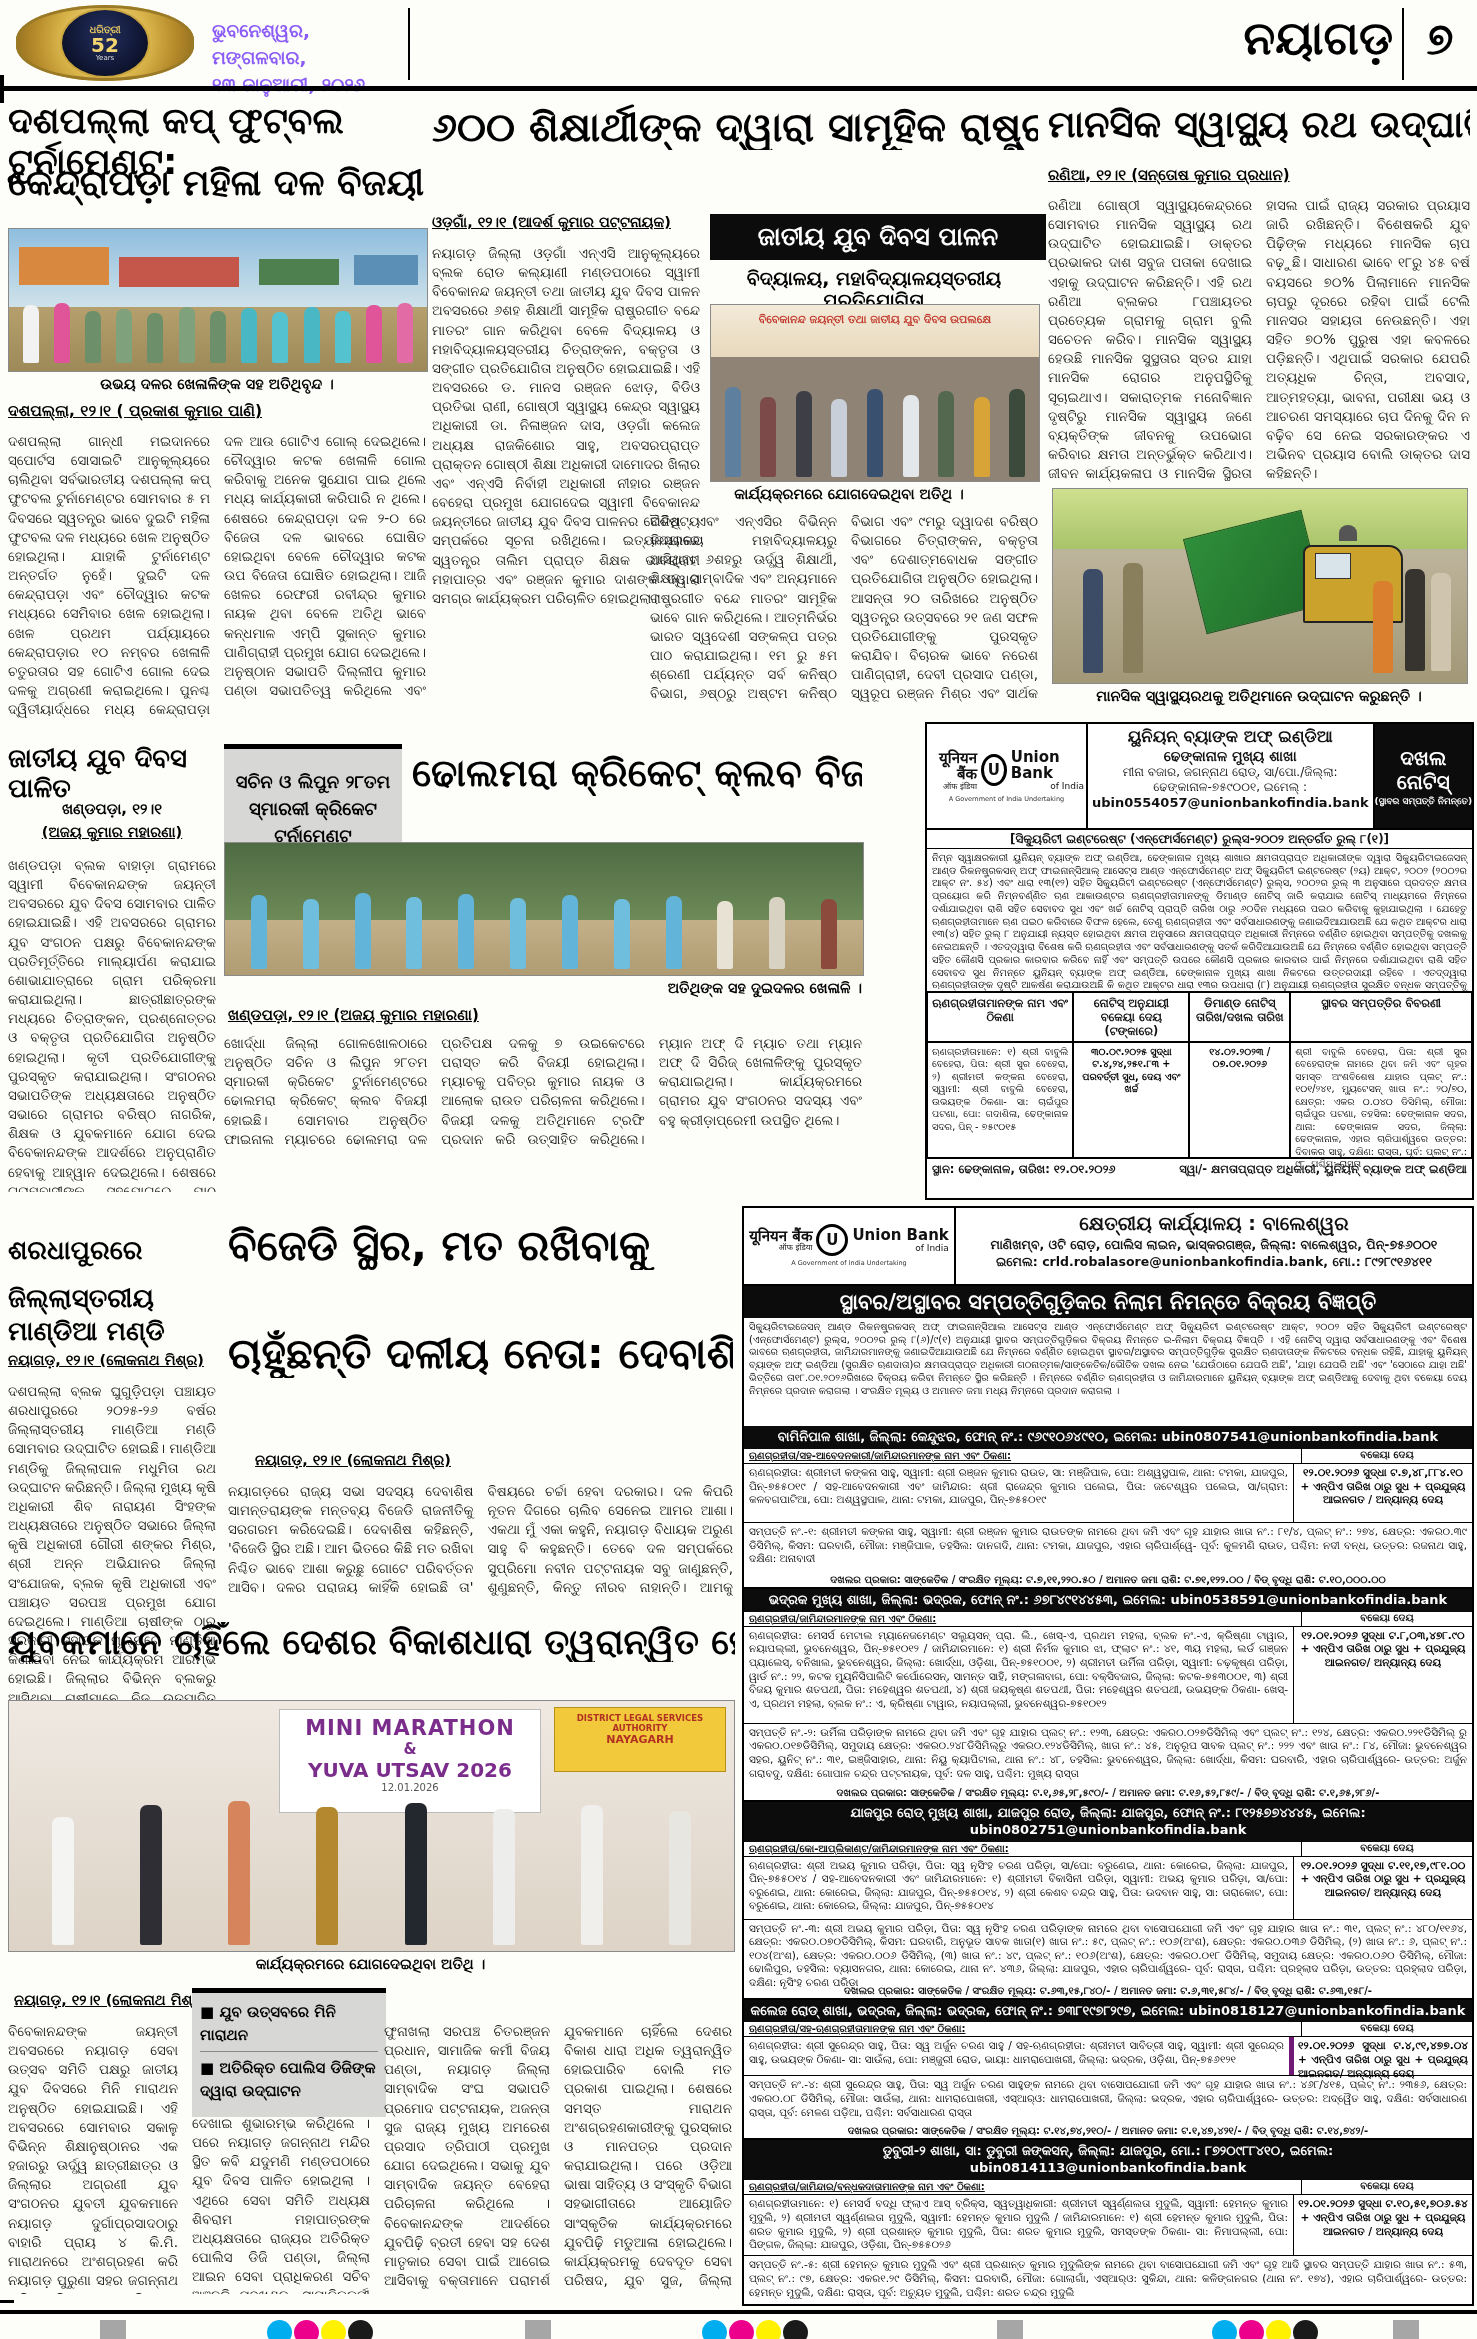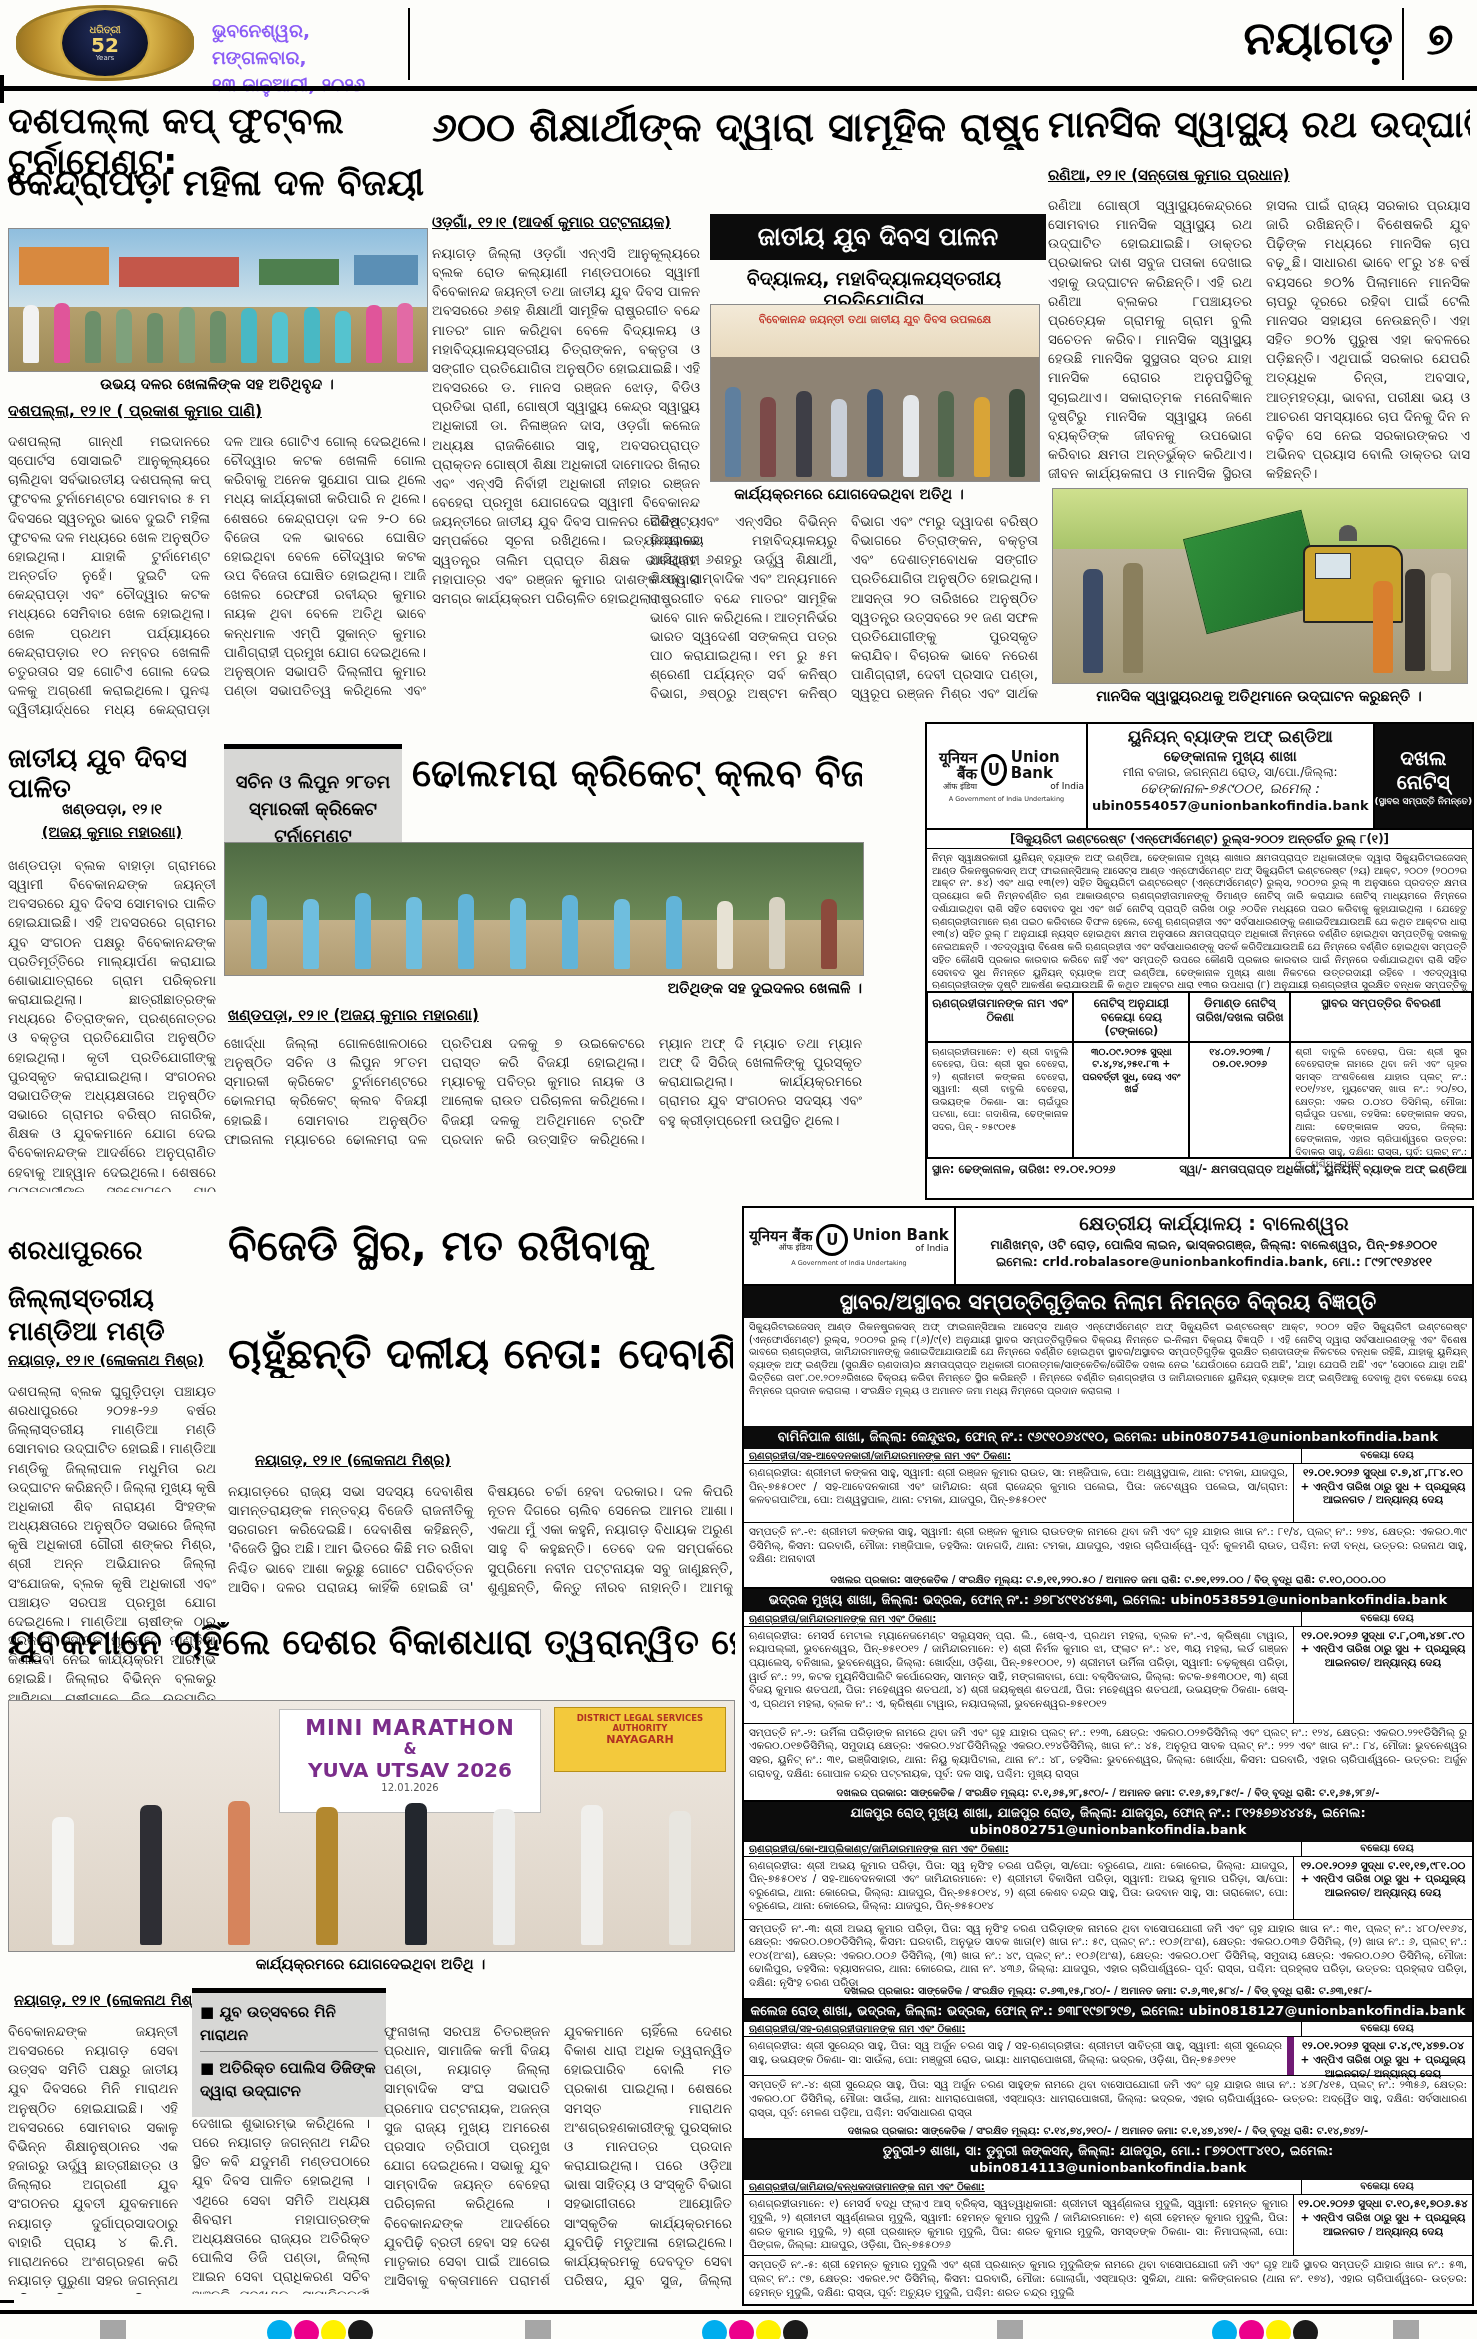--- a/index.html
+++ b/index.html
@@ -173,21 +173,21 @@
             <div style="font-weight:bold;font-size:15px;">Union Bank</div>
             <div style="font-size:9px;text-align:right;">of India</div>
           </div>
         </div>
         <div style="font-size:6.5px;margin-top:4px;color:#333;">A Government of India Undertaking</div>
       </div>
       <div style="flex:1;text-align:center;padding:3px 4px;line-height:1.25;">
         <div style="font-weight:bold;font-size:16.5px;">ୟୁନିୟନ୍ ବ୍ୟାଙ୍କ ଅଫ୍ ଇଣ୍ଡିଆ</div>
         <div style="font-weight:bold;font-size:14px;">ଢେଙ୍କାନାଳ ମୁଖ୍ୟ ଶାଖା</div>
         <div style="font-size:12px;">ମୀନା ବଜାର, ଜଗନ୍ନାଥ ରୋଡ୍, ସା/ପୋ./ଜିଲ୍ଲା:</div>
-        <div style="font-size:14px;font-style:italic;">ଢେଙ୍କାନାଳ-୭୫୯୦୦୧, ଇମେଲ୍ :</div>
+        <div style="font-size:12px;">ଢେଙ୍କାନାଳ-୭୫୯୦୦୧, ଇମେଲ୍ :</div>
         <div style="font-weight:bold;font-size:13px;">ubin0554057@unionbankofindia.bank</div>
       </div>
       <div class="blackbox" style="width:112px;border-left:2px solid #000;display:flex;flex-direction:column;justify-content:center;line-height:1.2;">
         <div style="font-size:20px;">ଦଖଲ</div>
         <div style="font-size:20px;">ନୋଟିସ୍</div>
         <div style="font-size:9px;margin-top:2px;">(ସ୍ଥାବର ସମ୍ପତ୍ତି ନିମନ୍ତେ)</div>
       </div>
     </div>
     <div style="text-align:center;font-weight:bold;font-size:12px;padding:2px 2px;border-bottom:1px solid #000;">[ସିକ୍ୟୁରିଟୀ ଇଣ୍ଟରେଷ୍ଟ (ଏନ୍‌ଫୋର୍ସମେଣ୍ଟ) ରୁଲ୍ସ-୨୦୦୨ ଅନ୍ତର୍ଗତ ରୁଲ୍ ୮(୧)]</div>
     <div class="adsmall" style="padding:3px 5px;height:136px;overflow:hidden;font-size:9.8px;">ନିମ୍ନ ସ୍ୱାକ୍ଷରକାରୀ ୟୁନିୟନ୍ ବ୍ୟାଙ୍କ ଅଫ୍ ଇଣ୍ଡିଆ, ଢେଙ୍କାନାଳ ମୁଖ୍ୟ ଶାଖାର କ୍ଷମତାପ୍ରାପ୍ତ ଅଧିକାରୀଙ୍କ ଦ୍ୱାରା ସିକ୍ୟୁରିଟାଇଜେସନ୍ ଆଣ୍ଡ ରିକନଷ୍ଟ୍ରକସନ୍ ଅଫ୍ ଫାଇନାନ୍ସିଆଲ୍ ଆସେଟ୍ସ ଆଣ୍ଡ ଏନ୍‌ଫୋର୍ସମେଣ୍ଟ ଅଫ୍ ସିକ୍ୟୁରିଟୀ ଇଣ୍ଟରେଷ୍ଟ (୨ୟ) ଆକ୍ଟ, ୨୦୦୨ (୨୦୦୨ର ଆକ୍ଟ ନଂ. ୫୪) ଏବଂ ଧାରା ୧୩(୧୨) ସହିତ ସିକ୍ୟୁରିଟୀ ଇଣ୍ଟରେଷ୍ଟ (ଏନ୍‌ଫୋର୍ସମେଣ୍ଟ) ରୁଲ୍ସ, ୨୦୦୨ର ରୁଲ୍ ୩ ଅନୁସାରେ ପ୍ରଦତ୍ତ କ୍ଷମତା ପ୍ରୟୋଗ କରି ନିମ୍ନବର୍ଣ୍ଣିତ ଋଣ ଆକାଉଣ୍ଟର ଋଣଗ୍ରହୀତାମାନଙ୍କୁ ଡିମାଣ୍ଡ ନୋଟିସ୍ ଜାରି କରାଯାଇ ନୋଟିସ୍ ମାଧ୍ୟମରେ ନିମ୍ନରେ ଦର୍ଶାଯାଇଥିବା ରାଶି ସହିତ ସେବାବଦ ସୁଧ ଏବଂ ଖର୍ଚ୍ଚ ନୋଟିସ୍ ପ୍ରାପ୍ତି ତାରିଖ ଠାରୁ ୬୦ଦିନ ମଧ୍ୟରେ ପଇଠ କରିବାକୁ କୁହାଯାଇଥିଲା । ଯେହେତୁ ଋଣଗ୍ରହୀତାମାନେ ଋଣ ପଇଠ କରିବାରେ ବିଫଳ ହେଲେ, ତେଣୁ ଋଣଗ୍ରହୀତା ଏବଂ ସର୍ବସାଧାରଣଙ୍କୁ ଜଣାଇଦିଆଯାଉଅଛି ଯେ କଥିତ ଆକ୍ଟର ଧାରା ୧୩(୪) ସହିତ ରୁଲ୍ ୮ ଅନୁଯାୟୀ ନ୍ୟସ୍ତ ହୋଇଥିବା କ୍ଷମତା ଅନୁସାରେ କ୍ଷମତାପ୍ରାପ୍ତ ଅଧିକାରୀ ନିମ୍ନରେ ବର୍ଣ୍ଣିତ ହୋଇଥିବା ସମ୍ପତ୍ତିକୁ ଦଖଲକୁ ନେଇଅଛନ୍ତି । ଏତଦ୍‌ଦ୍ୱାରା ବିଶେଷ କରି ଋଣଗ୍ରହୀତା ଏବଂ ସର୍ବସାଧାରଣଙ୍କୁ ସତର୍କ କରିଦିଆଯାଉଅଛି ଯେ ନିମ୍ନରେ ବର୍ଣ୍ଣିତ ହୋଇଥିବା ସମ୍ପତ୍ତି ସହିତ କୌଣସି ପ୍ରକାର କାରବାର କରିବେ ନାହିଁ ଏବଂ ସମ୍ପତ୍ତି ଉପରେ କୌଣସି ପ୍ରକାର କାରବାର ପାଇଁ ନିମ୍ନରେ ଦର୍ଶାଯାଇଥିବା ରାଶି ସହିତ ସେବାବଦ ସୁଧ ନିମନ୍ତେ ୟୁନିୟନ୍ ବ୍ୟାଙ୍କ ଅଫ୍ ଇଣ୍ଡିଆ, ଢେଙ୍କାନାଳ ମୁଖ୍ୟ ଶାଖା ନିକଟରେ ଉତ୍ତରଦାୟୀ ରହିବେ । ଏତଦ୍‌ଦ୍ୱାରା ଋଣଗ୍ରହୀତାଙ୍କ ଦୃଷ୍ଟି ଆକର୍ଷଣ କରାଯାଉଅଛି କି କଥିତ ଆକ୍ଟର ଧାରା ୧୩ର ଉପଧାରା (୮) ଅନୁଯାୟୀ ଋଣଗ୍ରହୀତା ସୁରକ୍ଷିତ ବନ୍ଧକ ସମ୍ପତ୍ତିକୁ ସମୟ ଥିବା ପୂର୍ବରୁ ବନ୍ଧକମୁକ୍ତ କରନ୍ତୁ ।</div>
@@ -323,21 +323,21 @@
     </div>
 
     <div>
       <div class="adbar">କଲେଜ ରୋଡ୍ ଶାଖା, ଭଦ୍ରକ, ଜିଲ୍ଲା: ଭଦ୍ରକ, ଫୋନ୍ ନଂ.: ୭୩୮୧୯୭୮୨୯୭, ଇମେଲ: ubin0818127@unionbankofindia.bank</div>
       <div style="display:flex;border-bottom:1px solid #000;">
         <div style="flex:1;padding:1px 5px;font-weight:bold;" class="u">ଋଣଗ୍ରହୀତା/ସହ-ଋଣଗ୍ରହୀତାମାନଙ୍କ ନାମ ଏବଂ ଠିକଣା:</div>
         <div style="width:170px;border-left:1px solid #000;text-align:center;font-weight:bold;">ବକେୟା ଦେୟ</div>
       </div>
       <div style="display:flex;border-bottom:1px solid #000;">
         <div class="adsmall" style="flex:1;padding:2px 5px;height:34px;">ଋଣଗ୍ରହୀତା: ଶ୍ରୀ ସୁରେନ୍ଦ୍ର ସାହୁ, ପିତା: ସ୍ୱ ଅର୍ଜୁନ ଚରଣ ସାହୁ / ସହ-ଋଣଗ୍ରହୀତା: ଶ୍ରୀମତୀ ସାବିତ୍ରୀ ସାହୁ, ସ୍ୱାମୀ: ଶ୍ରୀ ସୁରେନ୍ଦ୍ର ସାହୁ, ଉଭୟଙ୍କ ଠିକଣା- ସା: ସାଉଁଲା, ପୋ: ମଞ୍ଜୁରୀ ରୋଡ, ଭାୟା: ଧାମରାପୋଖରୀ, ଜିଲ୍ଲା: ଭଦ୍ରକ, ଓଡ଼ିଶା, ପିନ୍-୭୫୬୧୨୧</div>
-        <div class="adsmall" style="width:170px;border-left:7px solid #701a75;padding:2px 4px;text-align:center;font-weight:bold;height:34px;">୧୨.୦୧.୨୦୨୬ ସୁଦ୍ଧା ଟ.୪,୯୧,୪୭୭.୦୪ + ଏନ୍‌ପିଏ ତାରିଖ ଠାରୁ ସୁଧ + ପ୍ରଯୁଜ୍ୟ ଆଇନଗତ/ ଅନ୍ୟାନ୍ୟ ଦେୟ</div>
+        <div class="adsmall" style="width:170px;border-left:5px solid #701a75;padding:2px 4px;font-weight:bold;height:34px;">୧୨.୦୧.୨୦୨୬ ସୁଦ୍ଧା ଟ.୪,୯୧,୪୭୭.୦୪ + ଏନ୍‌ପିଏ ତାରିଖ ଠାରୁ ସୁଧ + ପ୍ରଯୁଜ୍ୟ ଆଇନଗତ/ ଅନ୍ୟାନ୍ୟ ଦେୟ</div>
       </div>
       <div class="adsmall" style="padding:2px 5px;height:44px;">ସମ୍ପତ୍ତି ନଂ.-୪: ଶ୍ରୀ ସୁରେନ୍ଦ୍ର ସାହୁ, ପିତା: ସ୍ୱ ଅର୍ଜୁନ ଚରଣ ସାହୁଙ୍କ ନାମରେ ଥିବା ବାସୋପଯୋଗୀ ଜମି ଏବଂ ଗୃହ ଯାହାର ଖାତା ନଂ.: ୪୬୮/୪୧୫, ପ୍ଲଟ୍ ନଂ.: ୨୩୫୬, କ୍ଷେତ୍ର: ଏକର୦.୦୮ ଡିସିମିଲ୍, ମୌଜା: ସାଉଁଲା, ଥାନା: ଧାମରାପୋଖରୀ, ଏସ୍‌ଆର୍‌ଓ: ଧାମରାପୋଖରୀ, ଜିଲ୍ଲା: ଭଦ୍ରକ, ଏହାର ଚାରିପାର୍ଶ୍ୱରେ- ଉତ୍ତର: ଅଦ୍ୱୈତ ସାହୁ, ଦକ୍ଷିଣ: ସର୍ବସାଧାରଣ ରାସ୍ତା, ପୂର୍ବ: ମେଳଣ ପଡ଼ିଆ, ପଶ୍ଚିମ: ସର୍ବସାଧାରଣ ରାସ୍ତା</div>
       <div style="text-align:center;font-weight:bold;border-bottom:2px solid #000;padding:1px;">ଦଖଲର ପ୍ରକାର: ସାଙ୍କେତିକ / ସଂରକ୍ଷିତ ମୂଲ୍ୟ: ଟ.୧୪,୭୪,୨୧୦/- / ଅମାନତ ଜମା: ଟ.୧,୪୭,୪୨୧/- / ବିଡ୍ ବୃଦ୍ଧି ରାଶି: ଟ.୧୪,୭୪୨/-</div>
     </div>
 
     <div>
       <div class="adbar">ଡୁବୁରୀ-୨ ଶାଖା, ସା: ଡୁବୁରୀ ଜଙ୍କସନ୍, ଜିଲ୍ଲା: ଯାଜପୁର, ମୋ.: ୮୭୨୦୯୮୮୪୧୦, ଇମେଲ: ubin0814113@unionbankofindia.bank</div>
       <div style="display:flex;border-bottom:1px solid #000;">
         <div style="flex:1;padding:1px 5px;font-weight:bold;" class="u">ଋଣଗ୍ରହୀତା/ଜାମିନ୍ଦାର/ବନ୍ଧକଦାତାମାନଙ୍କ ନାମ ଏବଂ ଠିକଣା:</div>
         <div style="width:170px;border-left:1px solid #000;text-align:center;font-weight:bold;">ବକେୟା ଦେୟ</div>

